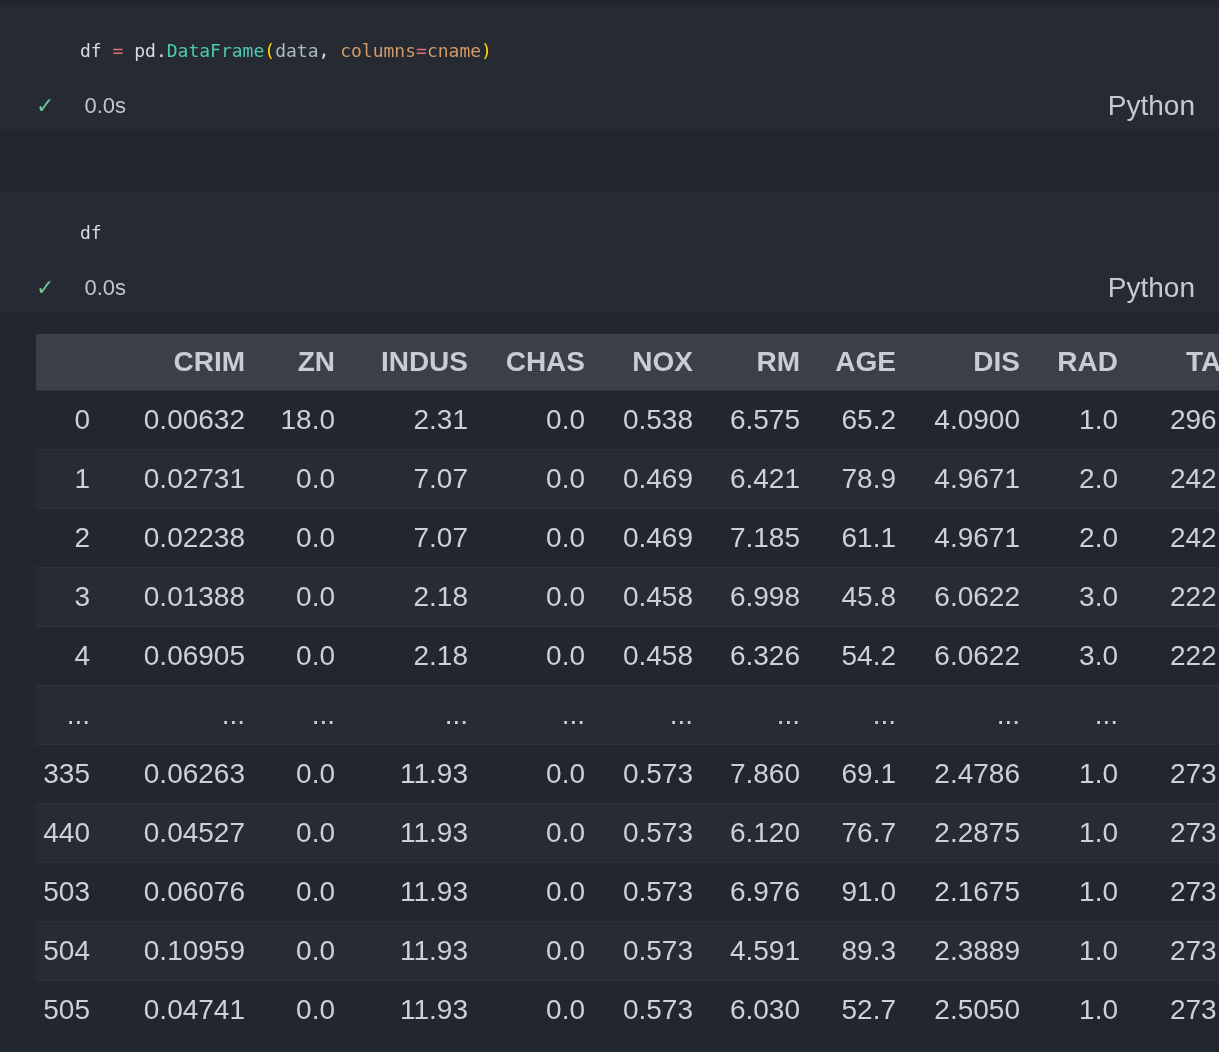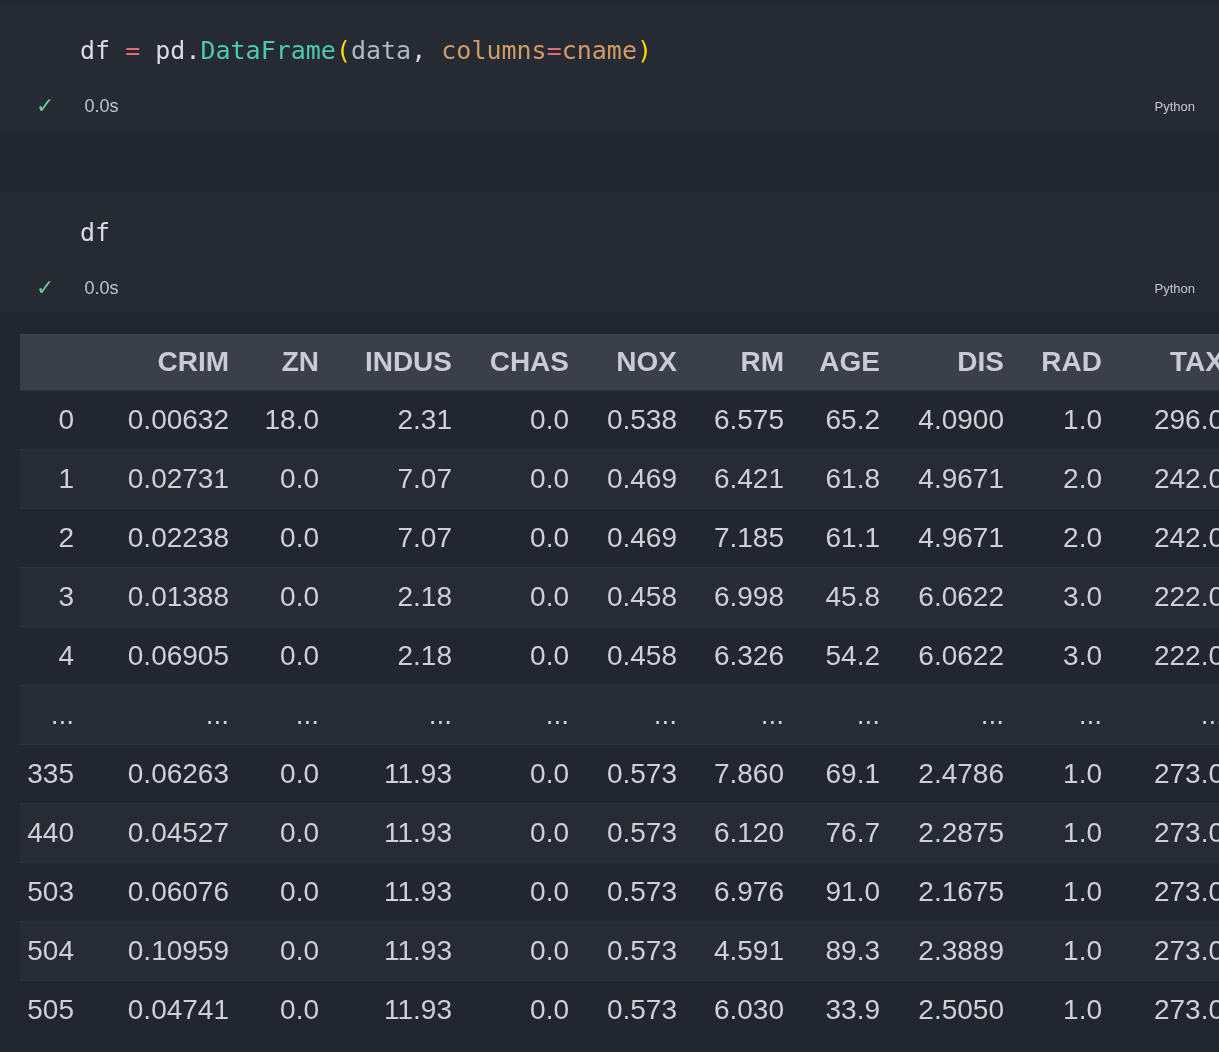--- a/index.html
+++ b/index.html
@@ -14,45 +14,45 @@
   
   .cell {
     background:#262b33;
     width:100%;
     position:relative;
   }
   .cell-1 { height:124px; padding-top:30px; }
   .cell-2 { height:120px; margin-top:62px; padding-top:26px; }
   .code-line {
     font-family:"DejaVu Sans Mono","Liberation Mono",monospace;
-    font-size:25px;
+    font-size:18px;
     line-height:30px;
     padding-left:80px;
     white-space:pre;
   }
   .cell-status {
     display:flex;
     align-items:center;
     margin-top:24px;
     height:32px;
     padding:0 24px 0 36px;
   }
   .check-icon {
     color:#73c991;
     font-size:22px;
     line-height:22px;
     margin-right:30px;
   }
-  .exec-time { color:#c2c6cc; font-size:18px; }
-  .lang-label { margin-left:auto; color:#c6c9ce; font-size:13px; }
+  .exec-time { color:#c2c6cc; font-size:22px; }
+  .lang-label { margin-left:auto; color:#c6c9ce; font-size:28px; }
 
   
   .output-wrap {
     margin-top:22px;
-    padding-left:20px;
+    padding-left:36px;
     overflow:hidden;
     width:1219px;
   }
   table.dataframe {
     border-collapse:collapse;
     table-layout:fixed;
     width:1222px;
     font-size:28px;
     color:#cdd0d5;
   }
@@ -144,21 +144,21 @@
             <td>296.0</td>
           </tr>
           <tr>
             <td>1</td>
             <td>0.02731</td>
             <td>0.0</td>
             <td>7.07</td>
             <td>0.0</td>
             <td>0.469</td>
             <td>6.421</td>
-            <td>61.8</td>
+            <td>78.9</td>
             <td>4.9671</td>
             <td>2.0</td>
             <td>242.0</td>
           </tr>
           <tr>
             <td>2</td>
             <td>0.02238</td>
             <td>0.0</td>
             <td>7.07</td>
             <td>0.0</td>
@@ -261,21 +261,21 @@
             <td>273.0</td>
           </tr>
           <tr>
             <td>505</td>
             <td>0.04741</td>
             <td>0.0</td>
             <td>11.93</td>
             <td>0.0</td>
             <td>0.573</td>
             <td>6.030</td>
-            <td>33.9</td>
+            <td>52.7</td>
             <td>2.5050</td>
             <td>1.0</td>
             <td>273.0</td>
           </tr>
         </tbody>
       </table>
   </div>
 
 </div>
 

